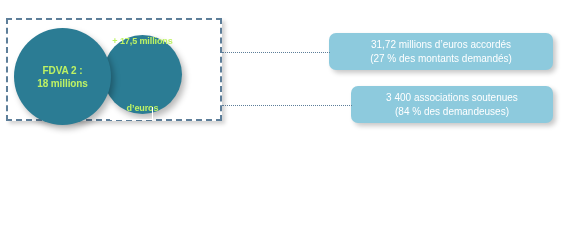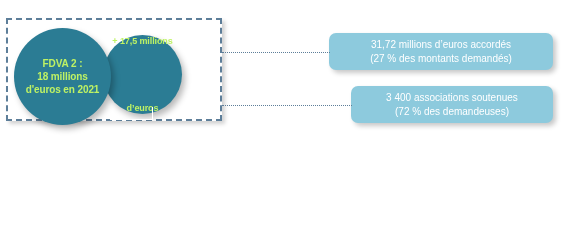--- a/index.html
+++ b/index.html
@@ -153,21 +153,20 @@
 </head>
 <body>
 
 <div id="infographic">
 
   <div class="dashed-panel"></div>
 
   <div class="circle circle-big">
     <div class="line">FDVA 2 :</div>
     <div class="line">18 millions</div>
-    <div class="line">d'euros en 2021</div>
   </div>
 
   <div class="circle circle-small">
     <div class="line">+ 17,5 millions</div>
     <div class="line">d’euros</div>
   </div>
 
   <div class="notch"></div>
   <div class="notch-foot"></div>
 
@@ -175,16 +174,16 @@
   <div class="connector connector-2"></div>
 
 
   <div class="callout callout-1">
     <div class="line">31,72 millions d’euros accordés</div>
     <div class="line">(27 % des montants demandés)</div>
   </div>
 
   <div class="callout callout-2">
     <div class="line">3 400 associations soutenues</div>
-    <div class="line">(72 % des demandeuses)</div>
+    <div class="line">(84 % des demandeuses)</div>
   </div>
 
 </div>
 
 </body></html>

